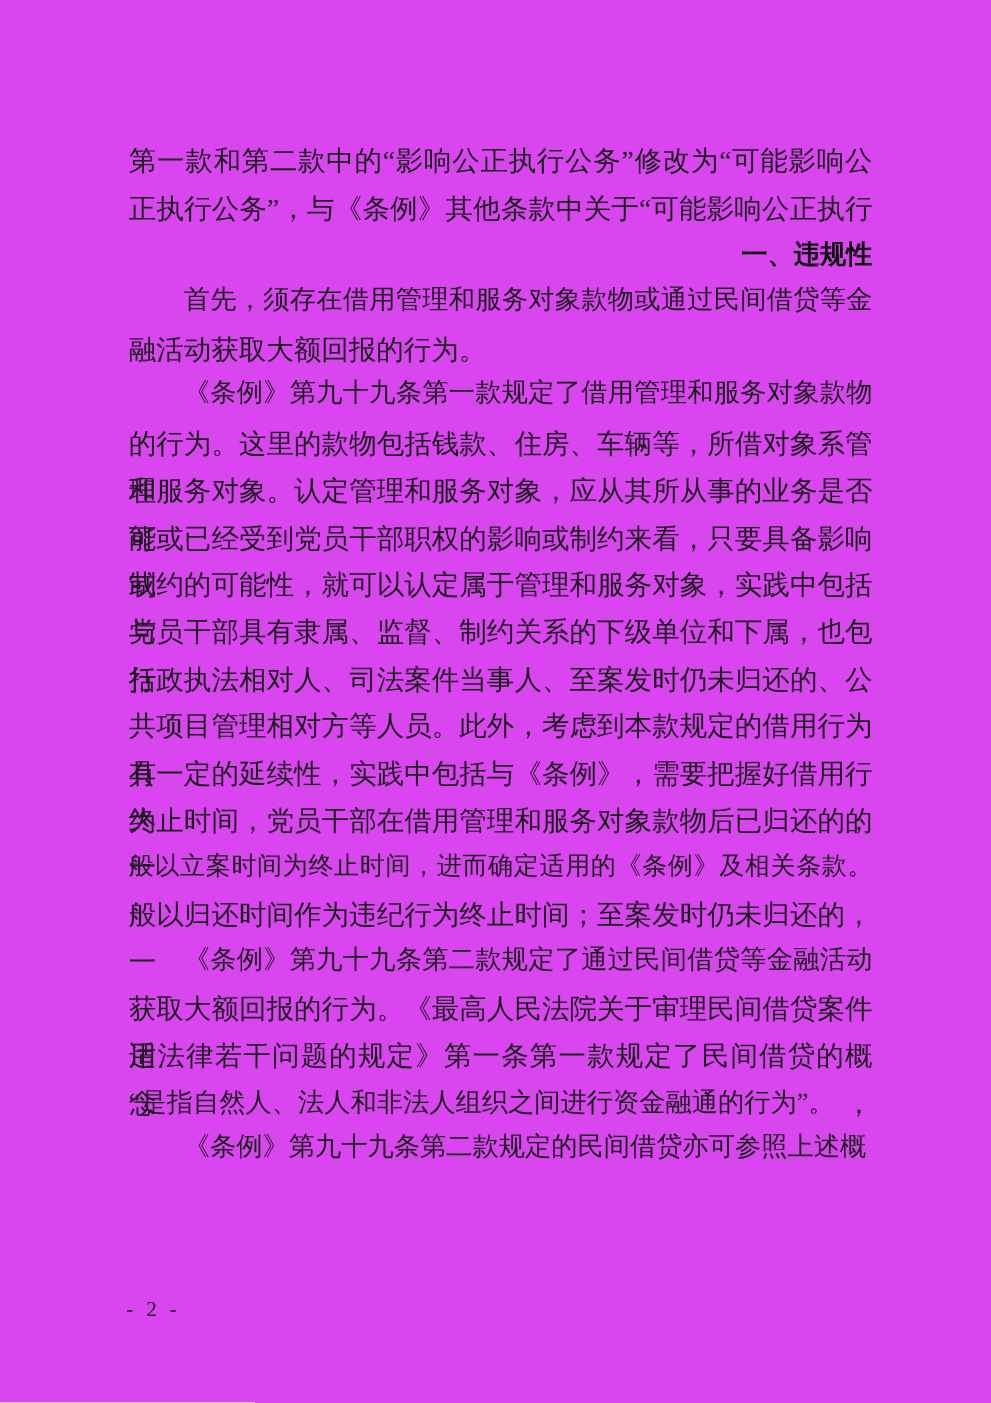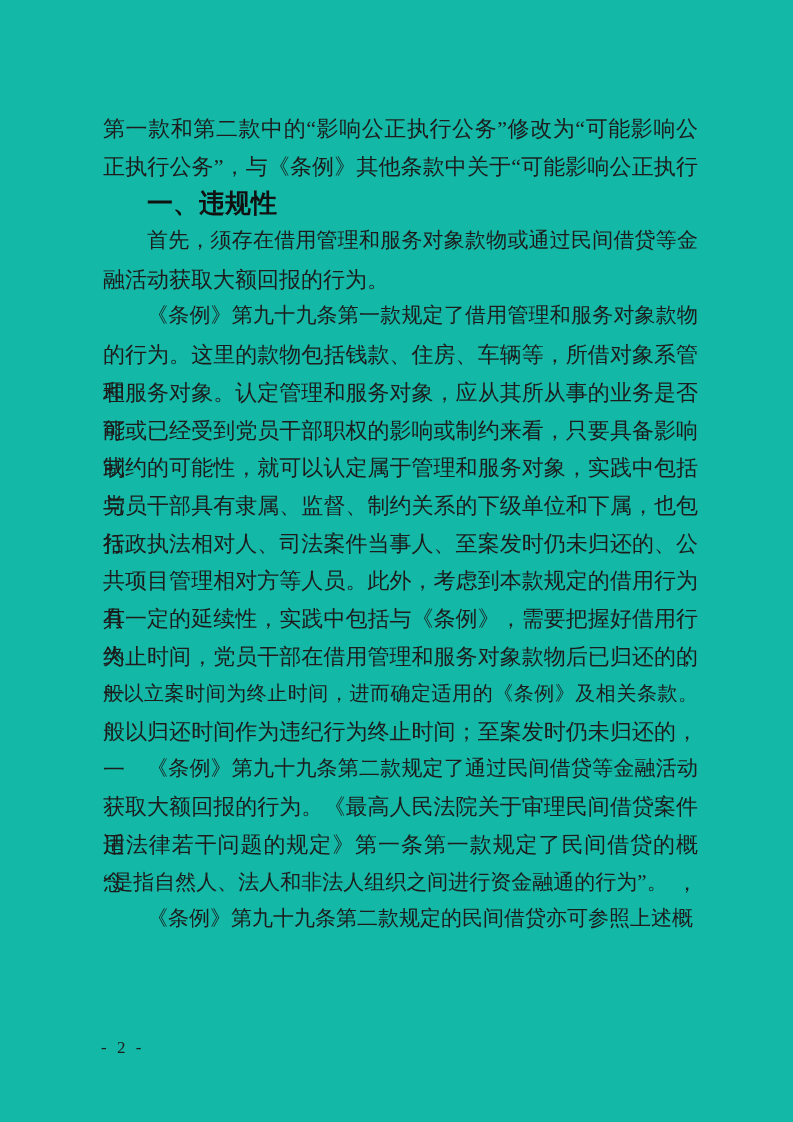--- a/index.html
+++ b/index.html
@@ -4,21 +4,21 @@
 <style>
   html, body {
     margin: 0;
     padding: 0;
     background: #ffffff;
   }
   .page {
     position: relative;
     width: 793px;
     height: 1122px;
-    background: #14b8a6;
+    background: #d946ef;
     overflow: hidden;
   }
   .text-block {
     position: absolute;
     left: 103px;
     top: 110px;
     width: 595px;
   }
   .ln {
     height: 37.7px;
@@ -34,22 +34,23 @@
     text-align-last: justify;
     text-justify: inter-character;
   }
   .indent {
     text-indent: 44px;
     font-family: Liberation Mono, monospace;
   }
   .heading {
     font-weight: bold;
     font-family: "Liberation Sans", "DejaVu Sans", sans-serif;
-    font-size: 26px;
+    font-size: 21px;
     color: #111111;
+    text-align: right;
   }
   .t21 { font-size: 21px; }
   .t20 { font-size: 20px; }
   .footer {
     position: absolute;
     left: 101px;
     top: 1038px;
     font-size: 17px;
     letter-spacing: 3px;
     color: #1c1c1c;

